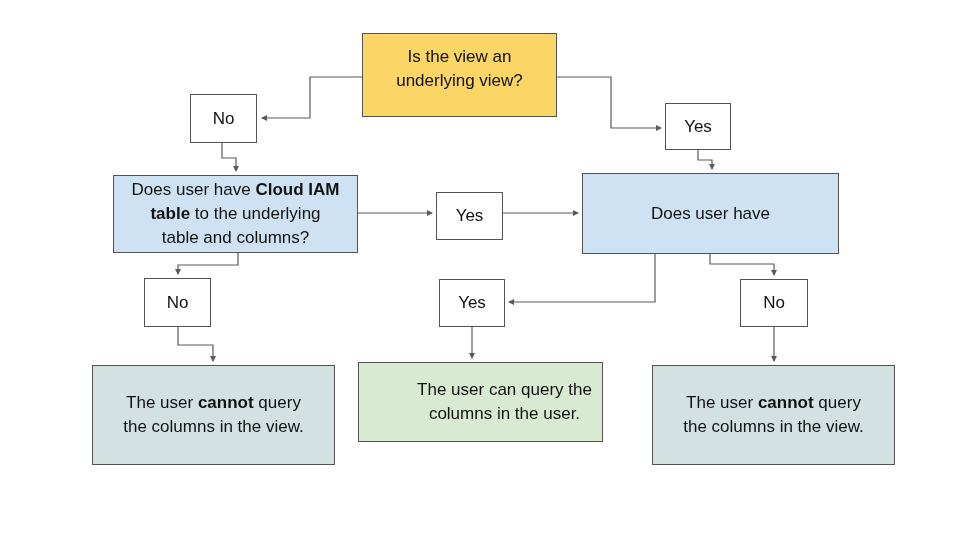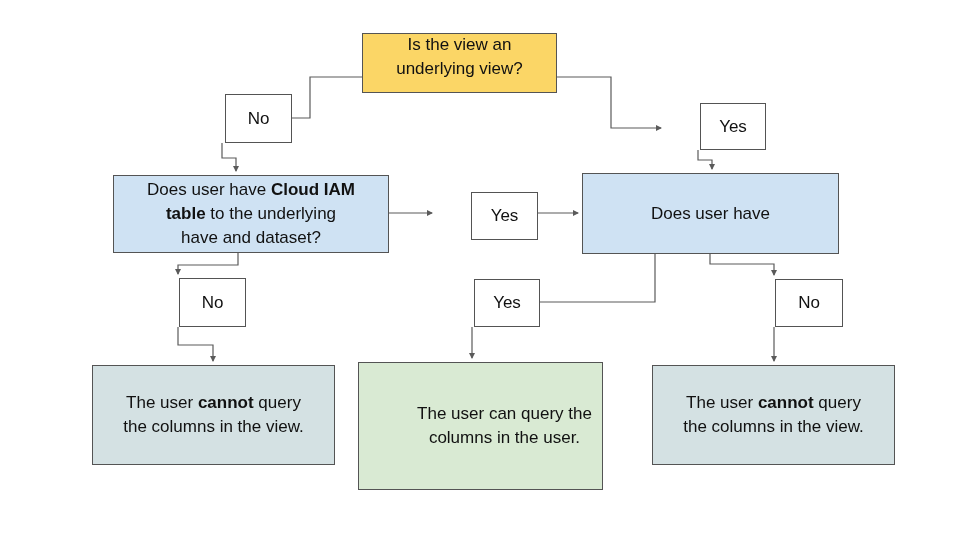--- a/index.html
+++ b/index.html
@@ -14,33 +14,33 @@
     position:absolute;box-sizing:border-box;border:1px solid var(--border,#545454);
     display:flex;flex-direction:column;align-items:center;justify-content:center;
     text-align:center;font-size:17px;line-height:24px;
   }
   .node .line{white-space:nowrap;}
   .node b{font-weight:700;}
   .decision{background:var(--decision,#FBD666);}
   .question{background:var(--question,#CFE2F3);}
   .success{background:var(--success,#D9EAD3);}
   .failure{background:var(--failure,#D4E1E3);text-align:right;}
-  .small{background:#ffffff;margin-left:35px;}
+  .small{background:#ffffff;}
   
-  #node-root      {left:362px;top:33px; width:195px;height:60px;padding-bottom:13px;}
+  #node-root      {left:362px;top:33px; width:195px;height:84px;padding-bottom:13px;}
   #node-no-1      {left:190px;top:94px; width:67px; height:49px;}
   #node-yes-1     {left:665px;top:103px;width:66px; height:47px;}
-  #node-q-iam     {left:113px;top:175px;width:276px;height:78px;}
+  #node-q-iam     {left:113px;top:175px;width:245px;height:78px;}
   #node-yes-2     {left:436px;top:192px;width:67px; height:48px;}
   #node-q-column  {left:582px;top:173px;width:257px;height:81px;}
   #node-no-2      {left:144px;top:278px;width:67px; height:49px;}
   #node-yes-3     {left:439px;top:279px;width:66px; height:48px;}
   #node-no-3      {left:740px;top:279px;width:68px; height:48px;}
   #node-result-left   {left:92px; top:365px;width:243px;height:100px;}
-  #node-result-center {left:358px;top:362px;width:245px;height:128px;padding-left:48px;}
+  #node-result-center {left:358px;top:362px;width:245px;height:80px;padding-left:48px;}
   #node-result-right  {left:652px;top:365px;width:243px;height:100px;}
 </style>
 </head>
 <body>
 
 <div id="canvas">
 
   <svg id="edges">
     <defs>
       <marker id="arrowhead" markerWidth="7" markerHeight="7" refX="5" refY="3" orient="auto" markerUnits="userSpaceOnUse">
@@ -70,21 +70,21 @@
     <div class="line">No</div>
   </div>
 
   <div id="node-yes-1" class="node small">
     <div class="line">Yes</div>
   </div>
 
   <div id="node-q-iam" class="node question">
     <div class="line"><span>Does user have </span><b>Cloud IAM</b><span></span></div>
     <div class="line"><span></span><b>table</b><span> to the underlying</span></div>
-    <div class="line"><span>have and dataset?</span><b></b><span></span></div>
+    <div class="line"><span>table and columns?</span><b></b><span></span></div>
   </div>
 
   <div id="node-yes-2" class="node small">
     <div class="line">Yes</div>
   </div>
 
   <div id="node-q-column" class="node question">
     <div class="line"><span>Does user have</span><b></b><span></span></div>
   </div>
 

